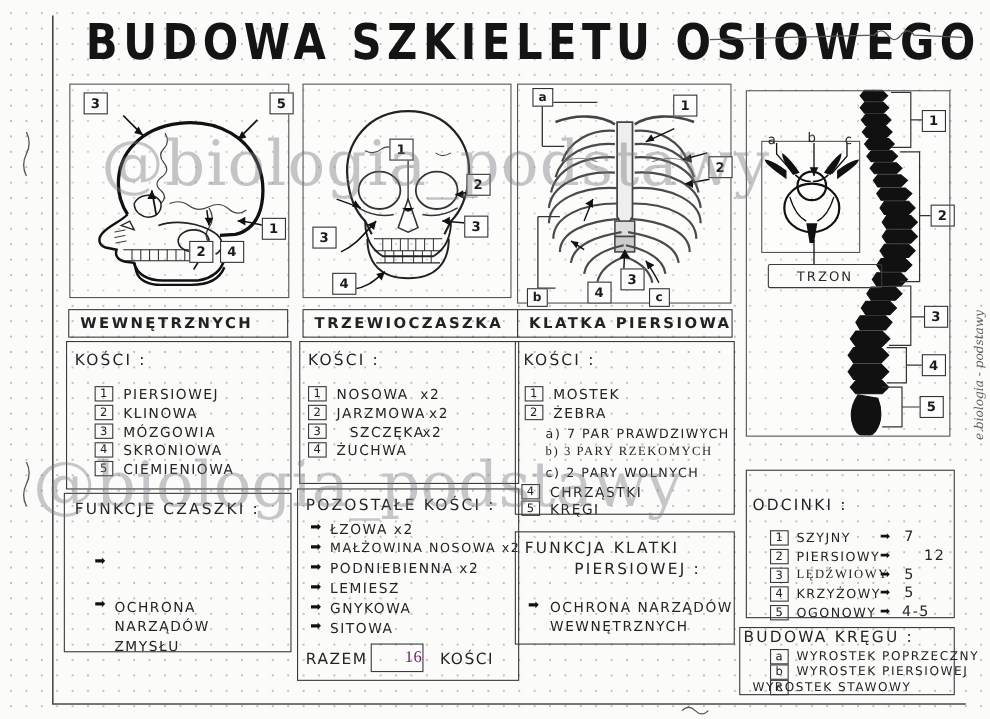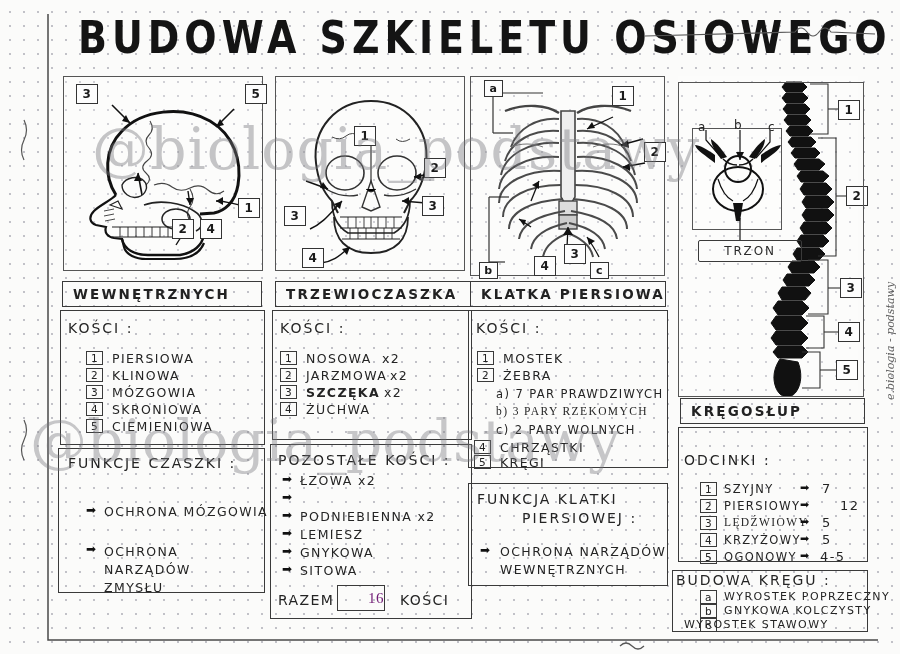--- a/index.html
+++ b/index.html
@@ -424,58 +424,58 @@
   <div class="lbl hand" style="left:768px;top:120px;font-size:12px;">c</div>
   <div class="hbox" style="left:698px;top:240px;width:104px;height:22px;">
     <div class="hand" style="font-size:12px;letter-spacing:1.8px;text-align:center;line-height:21px;">TRZON</div>
   </div>
 
   <div class="sec-head hand" style="left:62px;top:281px;width:200px;height:26px;">WEWNĘTRZNYCH</div>
   <div class="panel" style="left:60px;top:310px;width:205px;height:135px;"></div>
   <div class="lbl hand big" style="left:68px;top:320px;">KOŚCI :</div>
 
   <div class="numbox hand" style="left:86px;top:351px;">1</div>
-  <div class="lbl hand" style="left:112px;top:351px;">PIERSIOWA</div>
+  <div class="lbl hand" style="left:112px;top:351px;">PIERSIOWEJ</div>
   <div class="numbox hand" style="left:86px;top:368px;">2</div>
   <div class="lbl hand" style="left:112px;top:368px;">KLINOWA</div>
   <div class="numbox hand" style="left:86px;top:385px;">3</div>
   <div class="lbl hand" style="left:112px;top:385px;">MÓZGOWIA</div>
   <div class="numbox hand" style="left:86px;top:402px;">4</div>
   <div class="lbl hand" style="left:112px;top:402px;">SKRONIOWA</div>
   <div class="numbox hand" style="left:86px;top:419px;">5</div>
   <div class="lbl hand" style="left:112px;top:419px;">CIEMIENIOWA</div>
 
   <div class="panel" style="left:58px;top:448px;width:207px;height:145px;"></div>
   <div class="lbl hand big" style="left:68px;top:455px;">FUNKCJE CZASZKI :</div>
   <div class="arrow" style="left:86px;top:503px;">➡</div>
-  <div class="lbl hand" style="left:104px;top:504px;">OCHRONA MÓZGOWIA</div>
   <div class="arrow" style="left:86px;top:542px;">➡</div>
   <div class="lbl hand" style="left:104px;top:543px;width:150px;white-space:normal;line-height:18px;">OCHRONA NARZĄDÓW ZMYSŁU</div>
 
   <div class="sec-head hand" style="left:275px;top:281px;width:196px;height:26px;">TRZEWIOCZASZKA</div>
   <div class="panel" style="left:272px;top:310px;width:200px;height:130px;"></div>
   <div class="lbl hand big" style="left:280px;top:320px;">KOŚCI :</div>
 
   <div class="numbox hand" style="left:280px;top:351px;">1</div>
   <div class="lbl hand" style="left:306px;top:351px;">NOSOWA</div>
   <div class="lbl hand" style="left:382px;top:351px;">x2</div>
   <div class="numbox hand" style="left:280px;top:368px;">2</div>
   <div class="lbl hand" style="left:306px;top:368px;">JARZMOWA</div>
   <div class="lbl hand" style="left:390px;top:368px;">x2</div>
   <div class="numbox hand" style="left:280px;top:385px;">3</div>
-  <div class="lbl hand" style="left:306px;top:385px;font-weight:bold;">SZCZĘKA</div>
+  <div class="lbl hand" style="left:318px;top:385px;">SZCZĘKA</div>
   <div class="lbl hand" style="left:384px;top:385px;">x2</div>
   <div class="numbox hand" style="left:280px;top:402px;">4</div>
   <div class="lbl hand" style="left:306px;top:402px;">ŻUCHWA</div>
 
   <div class="panel" style="left:270px;top:444px;width:202px;height:175px;"></div>
   <div class="lbl hand big" style="left:278px;top:452px;">POZOSTAŁE KOŚCI :</div>
   <div class="arrow" style="left:282px;top:472px;">➡</div>
   <div class="lbl hand" style="left:300px;top:473px;">ŁZOWA  x2</div>
   <div class="arrow" style="left:282px;top:490px;">➡</div>
+  <div class="lbl hand" style="left:300px;top:491px;font-size:11.5px;">MAŁŻOWINA NOSOWA x2</div>
   <div class="arrow" style="left:282px;top:508px;">➡</div>
   <div class="lbl hand" style="left:300px;top:509px;">PODNIEBIENNA  x2</div>
   <div class="arrow" style="left:282px;top:526px;">➡</div>
   <div class="lbl hand" style="left:300px;top:527px;">LEMIESZ</div>
   <div class="arrow" style="left:282px;top:544px;">➡</div>
   <div class="lbl hand" style="left:300px;top:545px;">GNYKOWA</div>
   <div class="arrow" style="left:282px;top:562px;">➡</div>
   <div class="lbl hand" style="left:300px;top:563px;">SITOWA</div>
 
   <div class="lbl hand" style="left:278px;top:592px;font-size:14px;">RAZEM</div>
@@ -501,21 +501,20 @@
   <div class="lbl hand" style="left:500px;top:455px;">KRĘGI</div>
 
   <div class="panel" style="left:468px;top:483px;width:200px;height:103px;"></div>
   <div class="lbl hand big" style="left:477px;top:491px;">FUNKCJA KLATKI</div>
   <div class="lbl hand big" style="left:522px;top:510px;">PIERSIOWEJ :</div>
   <div class="arrow" style="left:480px;top:543px;">➡</div>
   <div class="lbl hand" style="left:500px;top:544px;">OCHRONA NARZĄDÓW</div>
   <div class="lbl hand" style="left:500px;top:562px;">WEWNĘTRZNYCH</div>
 
   <div class="panel" style="left:678px;top:82px;width:186px;height:315px;border:1.2px solid #555;"></div>
-  <div class="sec-head hand" style="left:680px;top:398px;width:185px;height:26px;">KRĘGOSŁUP</div>
   <div class="panel" style="left:678px;top:427px;width:190px;height:135px;"></div>
   <div class="lbl hand big" style="left:684px;top:452px;">ODCINKI :</div>
 
   <div class="numbox hand" style="left:700px;top:482px;">1</div>
   <div class="lbl hand" style="left:724px;top:482px;font-size:11.5px;">SZYJNY</div>
   <div class="arrow" style="left:800px;top:481px;font-size:11px;">➡</div>
   <div class="lbl hand" style="left:822px;top:481px;font-size:13px;">7</div>
 
   <div class="numbox hand" style="left:700px;top:499px;">2</div>
   <div class="lbl hand" style="left:724px;top:499px;font-size:11.5px;">PIERSIOWY</div>
@@ -535,21 +534,21 @@
   <div class="numbox hand" style="left:700px;top:550px;">5</div>
   <div class="lbl hand" style="left:724px;top:550px;font-size:11.5px;">OGONOWY</div>
   <div class="arrow" style="left:800px;top:549px;font-size:11px;">➡</div>
   <div class="lbl hand" style="left:820px;top:549px;font-size:13px;">4-5</div>
 
   <div class="panel" style="left:672px;top:570px;width:196px;height:62px;"></div>
   <div class="lbl hand big" style="left:676px;top:572px;">BUDOWA KRĘGU :</div>
   <div class="numbox hand" style="left:700px;top:590px;">a</div>
   <div class="lbl hand" style="left:724px;top:590px;font-size:11px;">WYROSTEK POPRZECZNY</div>
   <div class="numbox hand" style="left:700px;top:604px;">b</div>
-  <div class="lbl hand" style="left:724px;top:604px;font-size:11px;">GNYKOWA KOLCZYSTY</div>
+  <div class="lbl hand" style="left:724px;top:604px;font-size:11px;">WYROSTEK PIERSIOWEJ</div>
   <div class="numbox hand" style="left:700px;top:618px;">c</div>
   <div class="lbl hand" style="left:684px;top:618px;font-size:11px;text-align:right;">WYROSTEK STAWOWY</div>
 
   <div class="wm" style="left:92px;top:116px;">@biologia_podstawy</div>
   <div class="wm2" style="left:30px;top:408px;">@biologia_podstawy</div>
   <div class="sidewm" style="left:884px;top:400px;">e.biologia - podstawy</div>
 
 </div>
 
 </body></html>

